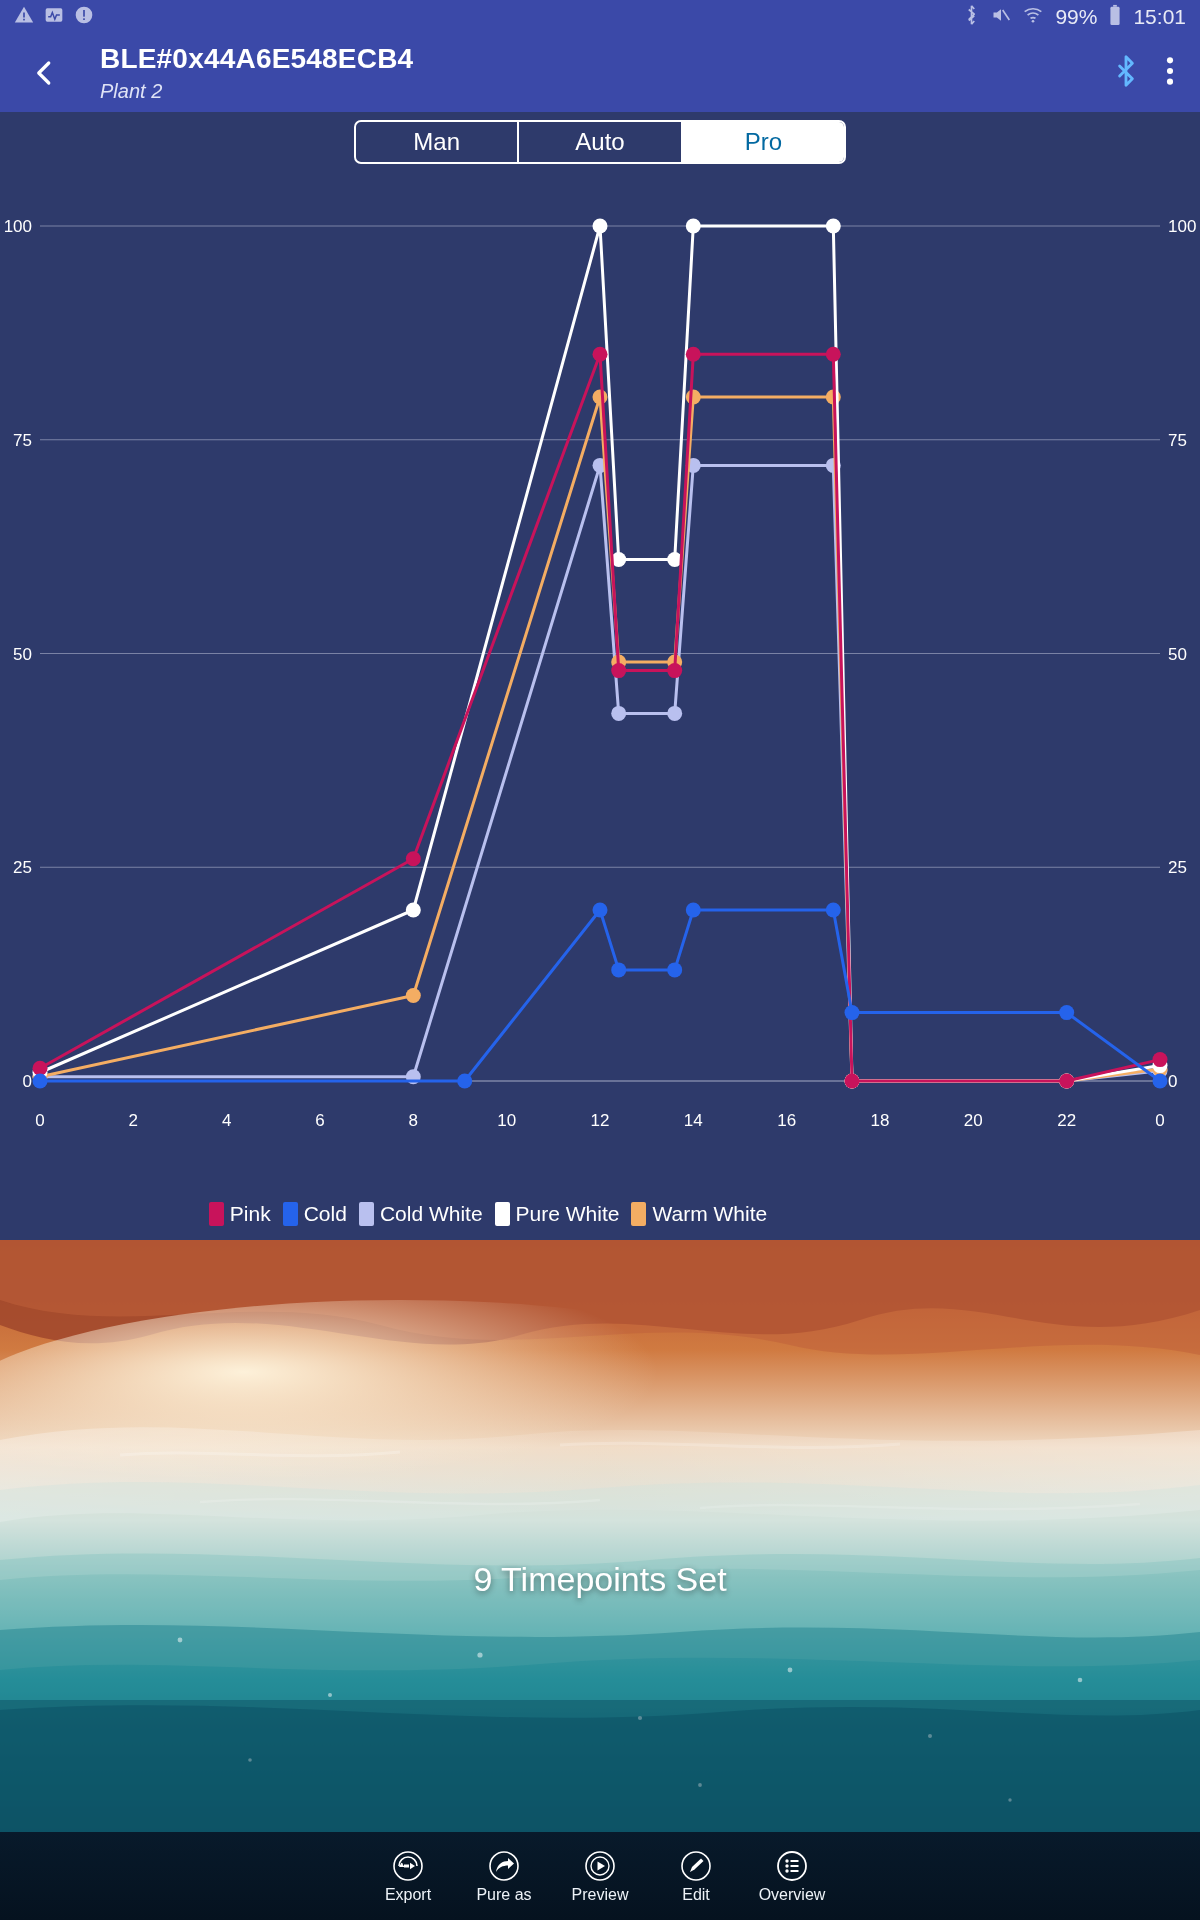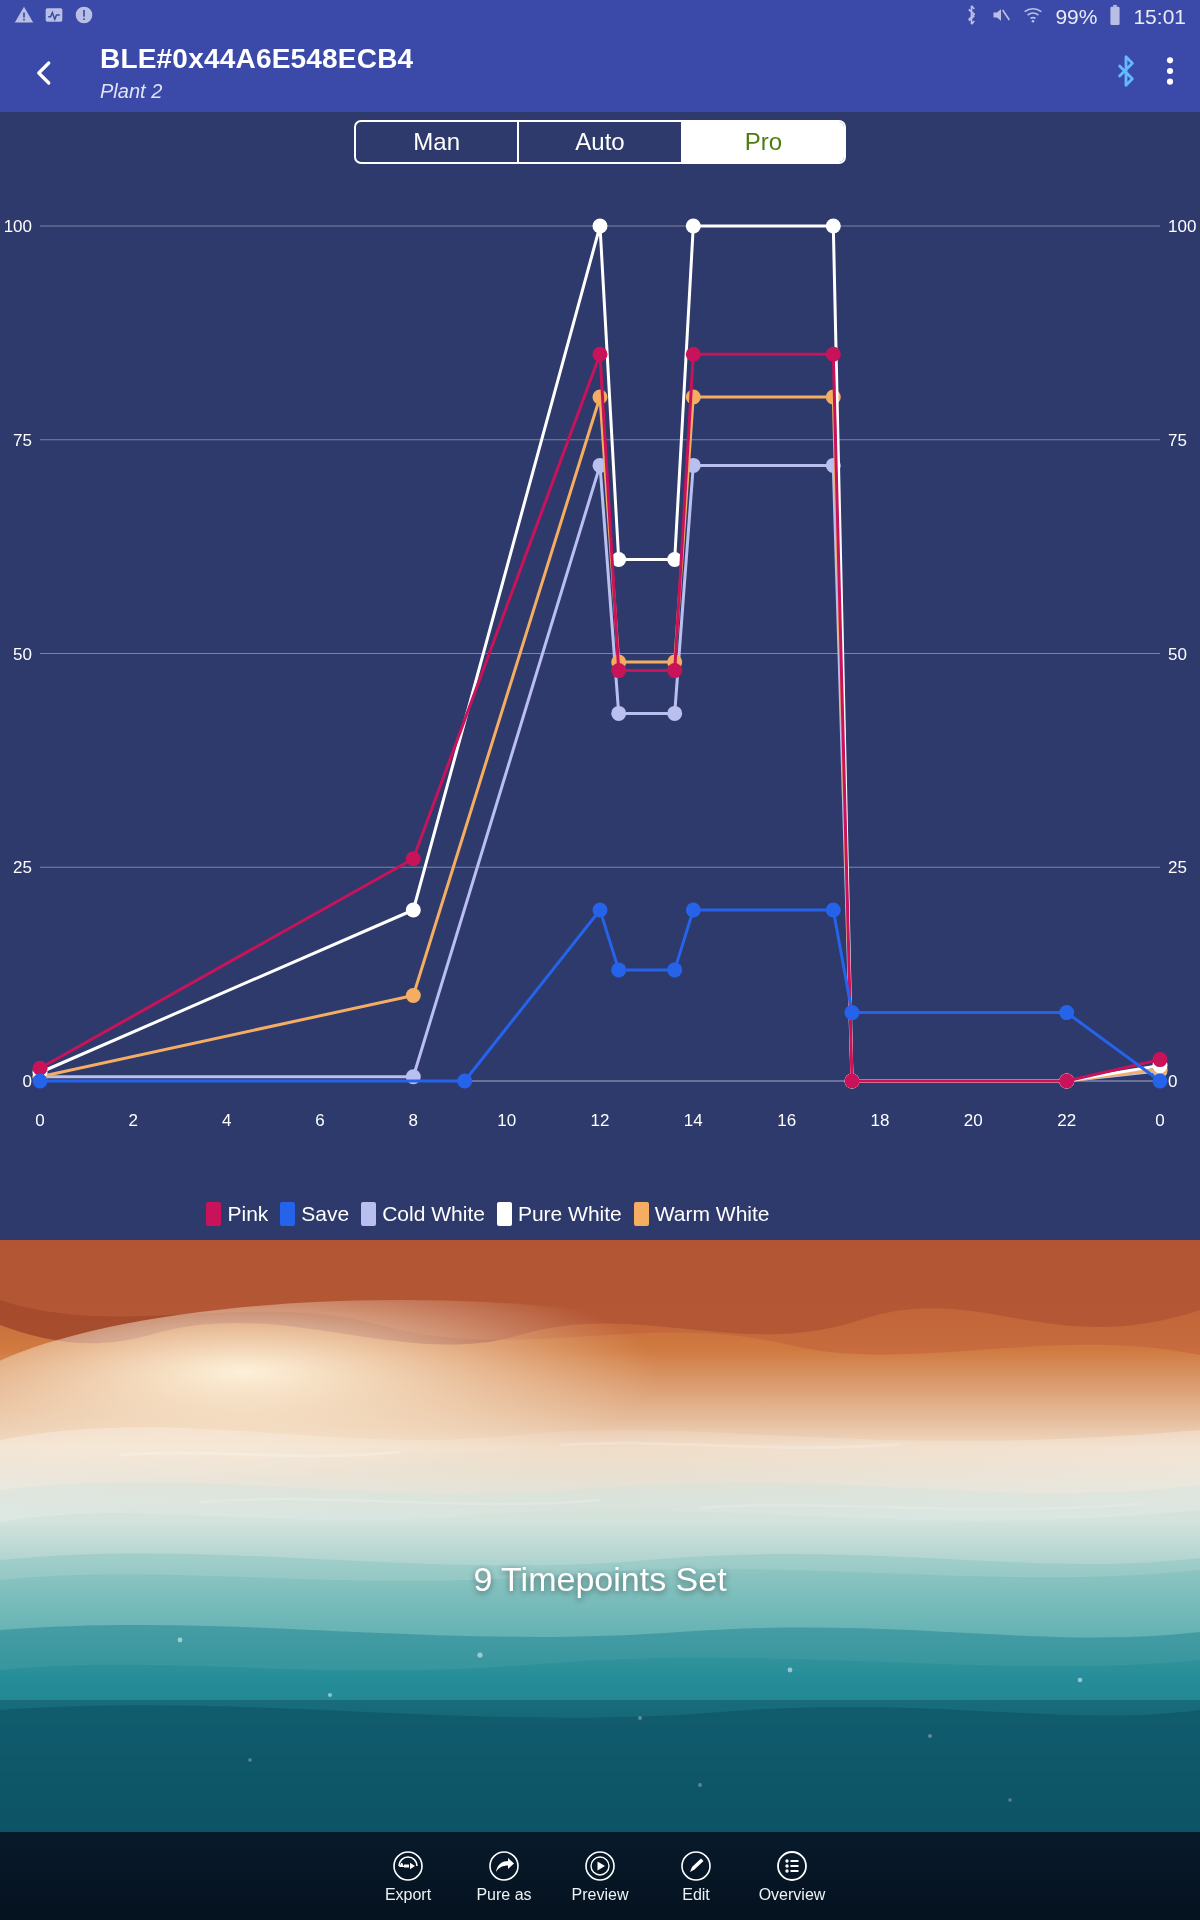--- a/index.html
+++ b/index.html
@@ -48,21 +48,21 @@
   #tabbar {
     display:flex; width:492px; height:44px;
     border:2px solid #ffffff; border-radius:7px; overflow:hidden;
   }
   .tab {
     flex:1 1 0; display:flex; align-items:center; justify-content:center;
     font-size:24px; color:#ffffff; background:transparent;
     border-right:2px solid #ffffff;
   }
   .tab:last-child { border-right:none; }
-  .tab.active { background:#ffffff; color:#4d7c0f; }
+  .tab.active { background:#ffffff; color:#0369a1; }
 
   
   #chart-area { position:absolute; left:0; top:74px; width:1200px; height:970px; }
   #chart-svg { display:block; width:1200px; height:970px; }
   .axis-label { fill:#ffffff; font-size:17px; font-family:"Liberation Sans",sans-serif; }
 
   
   #legend {
     position:absolute; bottom:14px; left:0; width:976px;
     display:flex; justify-content:center; align-items:center; gap:12px;
@@ -297,21 +297,21 @@
     </svg>
   </div>
 
   <div id="legend">
       <div class="legend-item">
         <span class="legend-swatch" style="background: rgb(200, 19, 91);"></span>
         <span class="legend-label">Pink</span>
       </div>
       <div class="legend-item">
         <span class="legend-swatch" style="background: rgb(37, 99, 235);"></span>
-        <span class="legend-label">Save</span>
+        <span class="legend-label">Cold</span>
       </div>
       <div class="legend-item">
         <span class="legend-swatch" style="background: rgb(185, 192, 239);"></span>
         <span class="legend-label">Cold White</span>
       </div>
       <div class="legend-item">
         <span class="legend-swatch" style="background: rgb(255, 255, 255);"></span>
         <span class="legend-label">Pure White</span>
       </div>
       <div class="legend-item">

